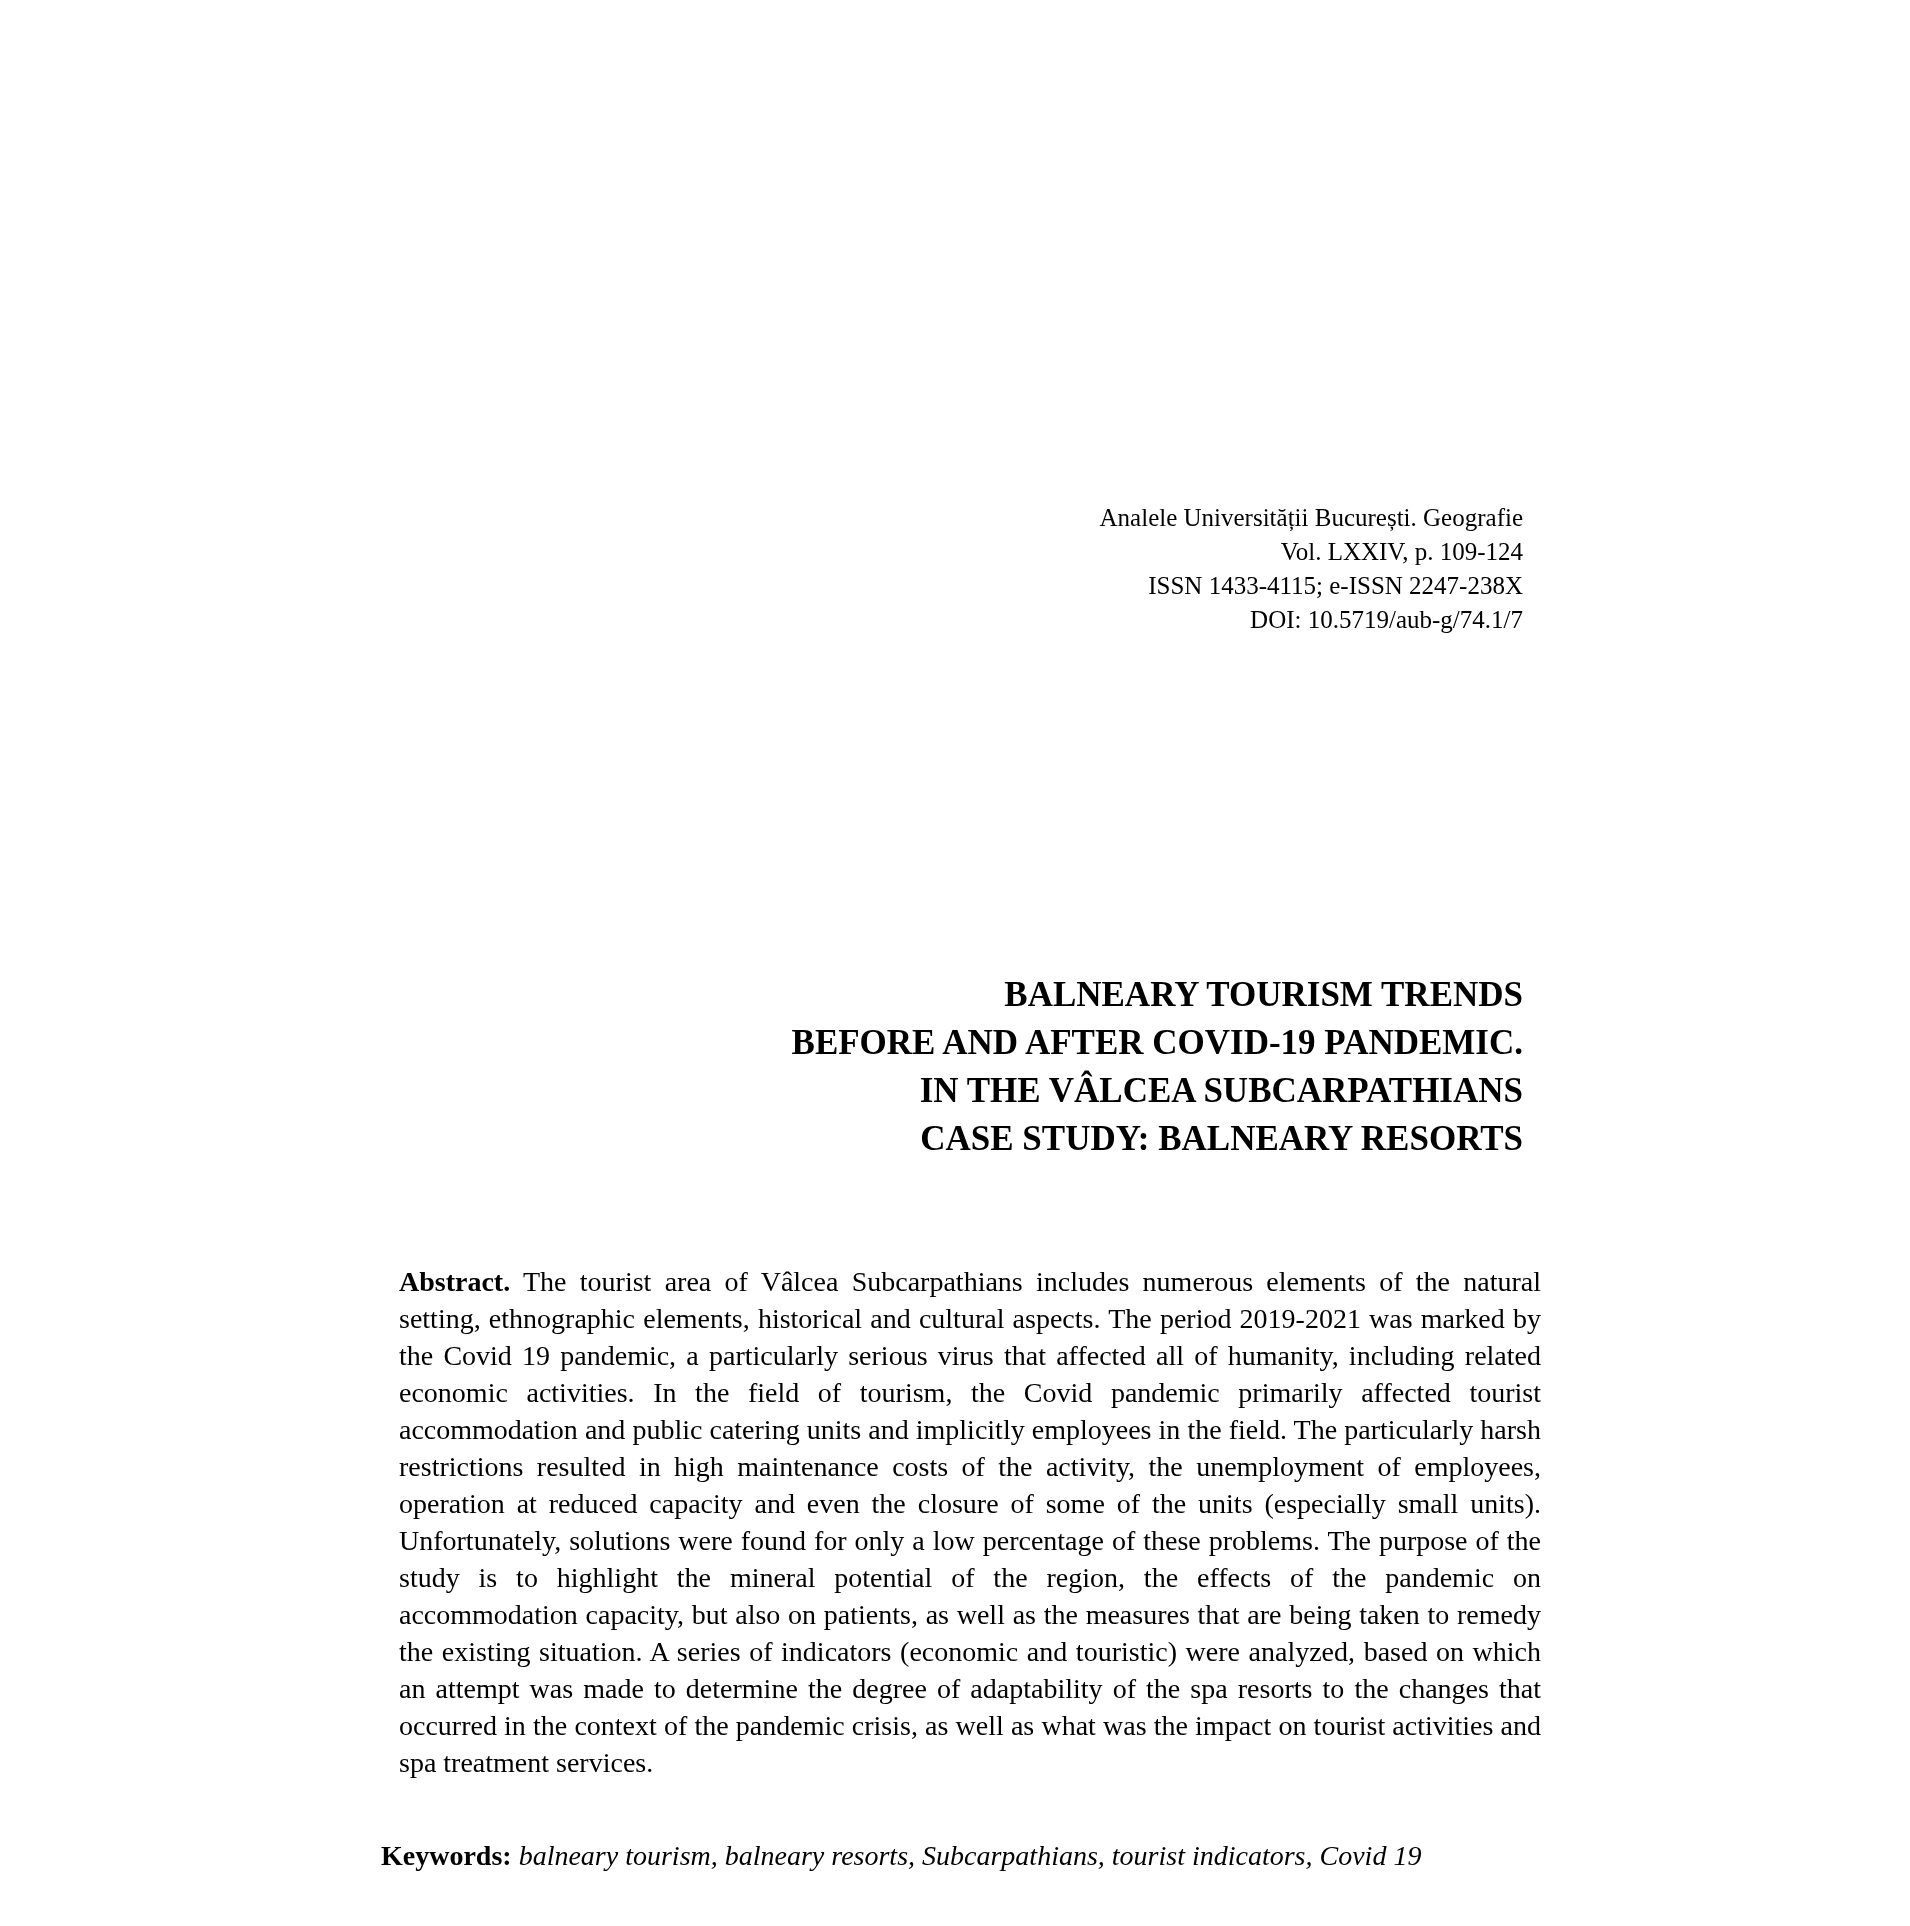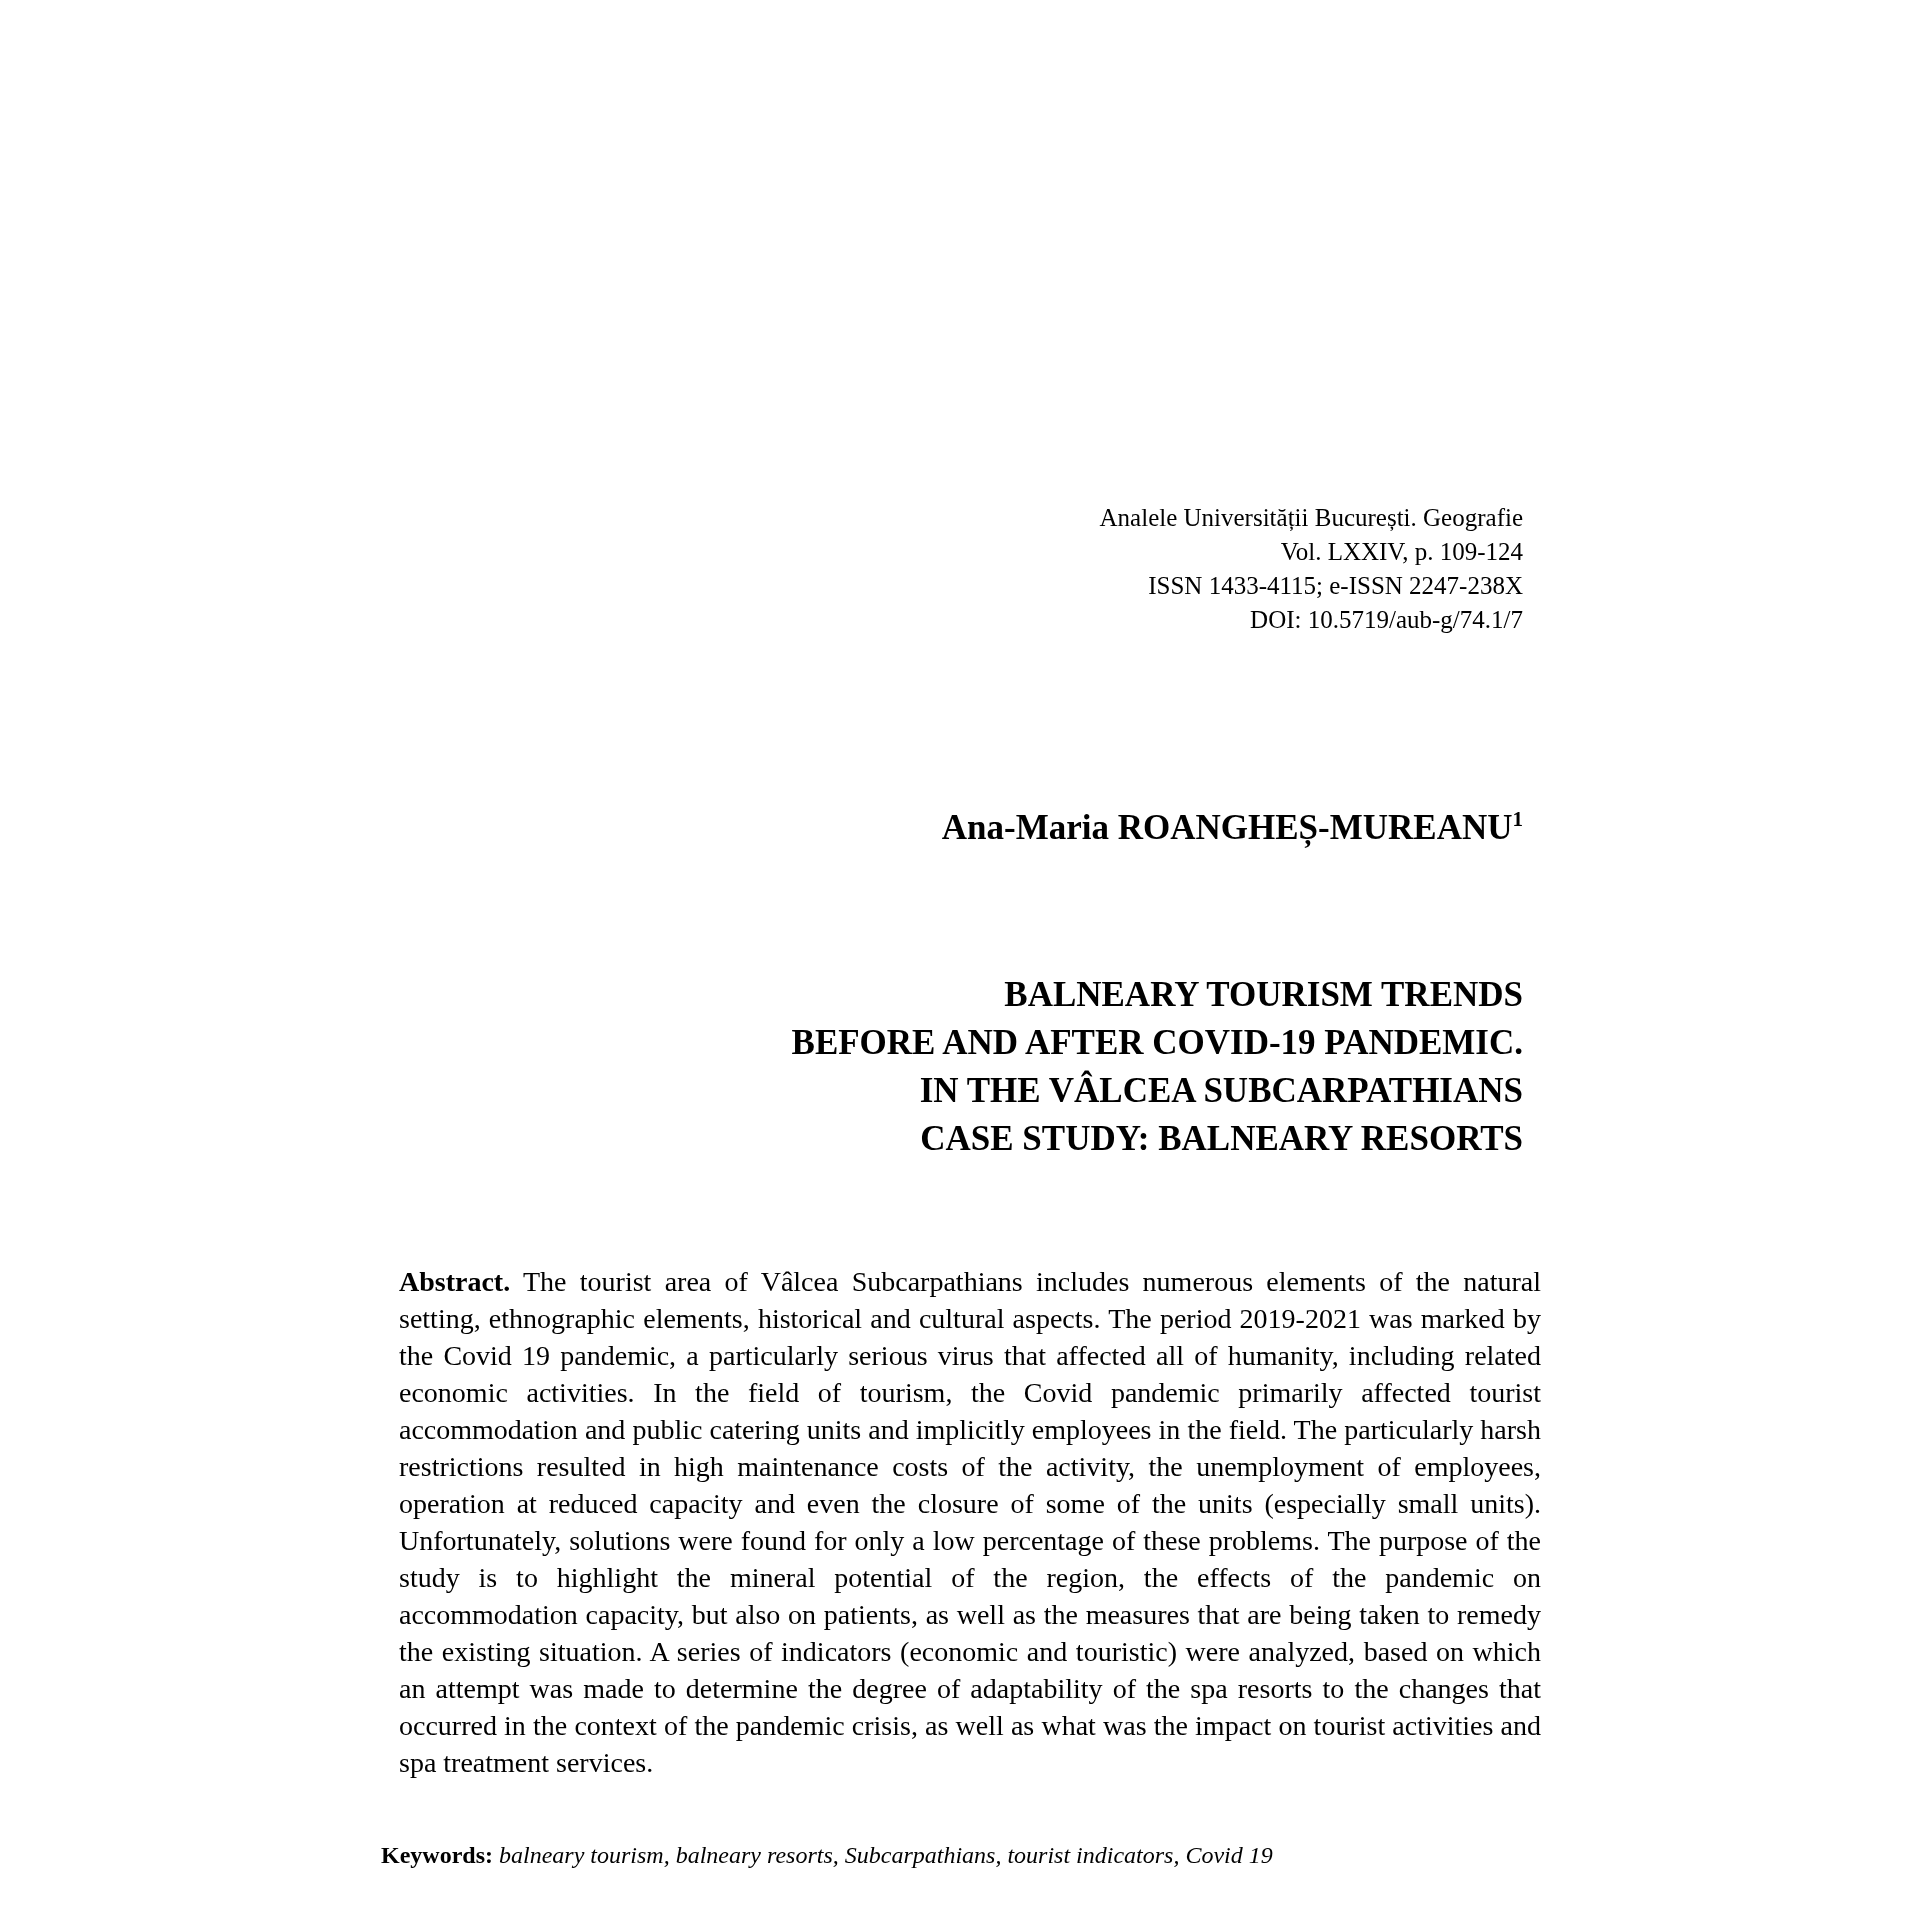--- a/index.html
+++ b/index.html
@@ -23,37 +23,36 @@
   .paper-title{
     position:absolute;top:971px;left:381px;width:1142px;
     text-align:right;font-weight:bold;font-size:35px;line-height:48px;
   }
   .abstract{
     position:absolute;top:1252px;left:388px;width:1142px;
     font-size:28px;line-height:37px;text-align:justify;margin:11px;
   }
   .keywords{
     position:absolute;top:1837px;left:381px;width:1142px;
-    font-size:24px;line-height:37px;margin:0;
+    font-size:28px;line-height:37px;margin:0;
   }
   .keywords i{font-style:italic;}
 </style>
 </head>
 <body>
 
 <div id="page">
 
   <div class="pub-info">
     <div>Analele Universității București. Geografie</div>
     <div>Vol. LXXIV, p. 109-124</div>
     <div>ISSN 1433-4115; e-ISSN 2247-238X</div>
     <div>DOI: 10.5719/aub-g/74.1/7</div>
   </div>
 
-  <div class="author-line"><span>Ana-Maria ROANGHEȘ-MUREANU</span><sup>1</sup></div>
 
   <div class="paper-title">
     <div>BALNEARY TOURISM TRENDS</div>
     <div>BEFORE AND AFTER COVID-19 PANDEMIC.</div>
     <div>IN THE VÂLCEA SUBCARPATHIANS</div>
     <div>CASE STUDY: BALNEARY RESORTS</div>
   </div>
 
   <p class="abstract"><b>Abstract.</b> <span>The tourist area of Vâlcea Subcarpathians includes numerous elements of the natural setting, ethnographic elements, historical and cultural aspects. The period 2019-2021 was marked by the Covid 19 pandemic, a particularly serious virus that affected all of humanity, including related economic activities. In the field of tourism, the Covid pandemic primarily affected tourist accommodation and public catering units and implicitly employees in the field. The particularly harsh restrictions resulted in high maintenance costs of the activity, the unemployment of employees, operation at reduced capacity and even the closure of some of the units (especially small units). Unfortunately, solutions were found for only a low percentage of these problems. The purpose of the study is to highlight the mineral potential of the region, the effects of the pandemic on accommodation capacity, but also on patients, as well as the measures that are being taken to remedy the existing situation. A series of indicators (economic and touristic) were analyzed, based on which an attempt was made to determine the degree of adaptability of the spa resorts to the changes that occurred in the context of the pandemic crisis, as well as what was the impact on tourist activities and spa treatment services.</span></p>
 

